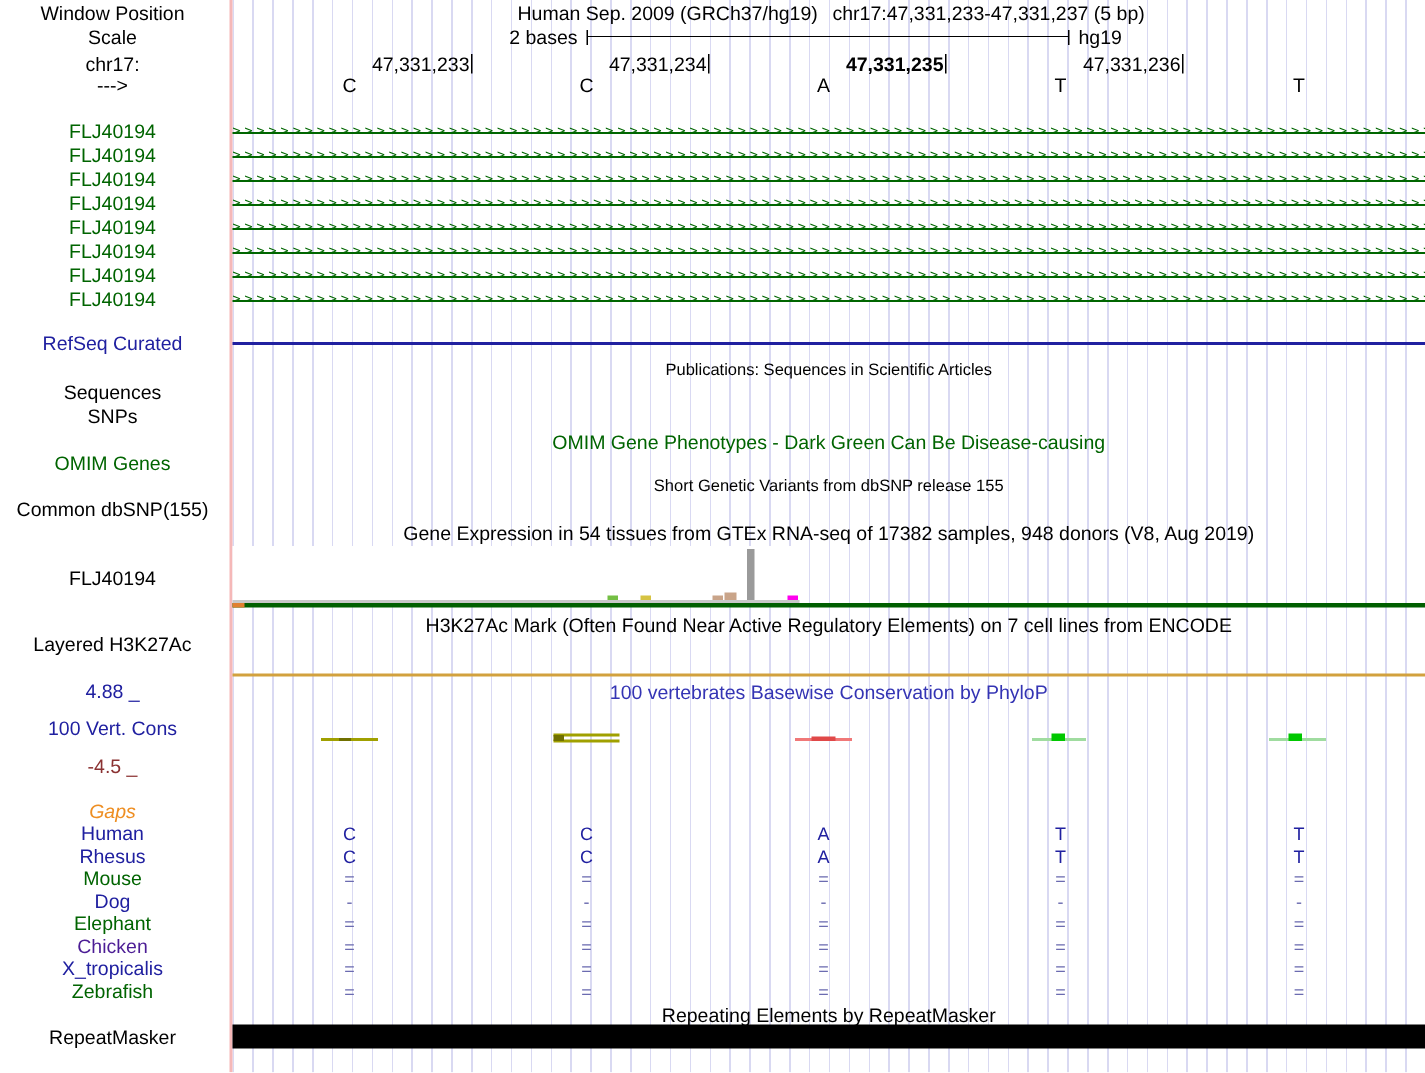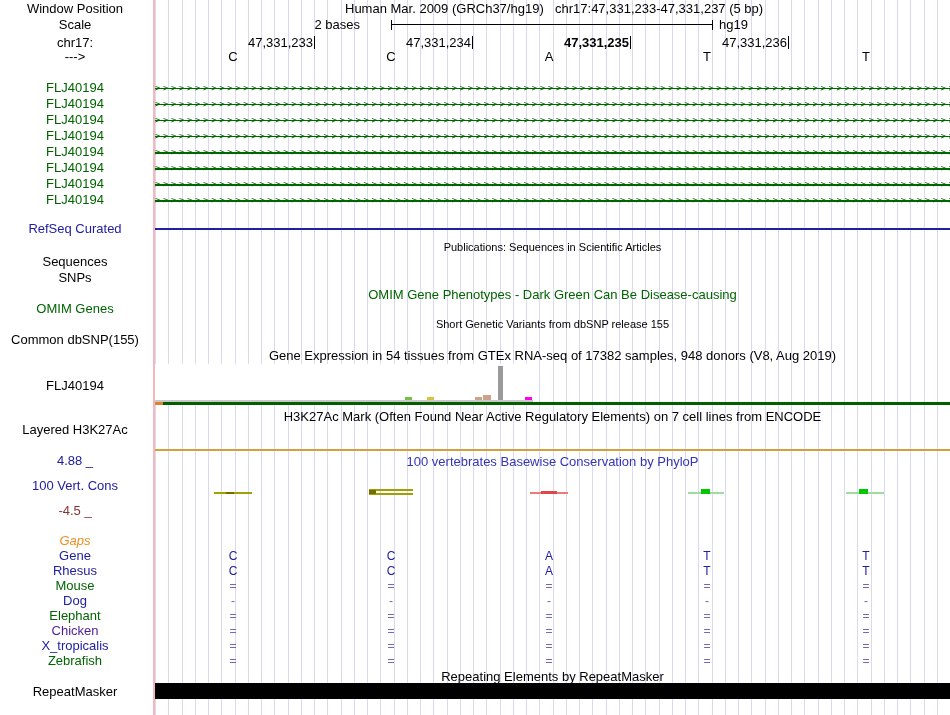--- a/index.html
+++ b/index.html
@@ -33,25 +33,25 @@
   .rm-bar{position:absolute;left:155px;top:683px;width:795px;height:16px;background:#000;}
 </style>
 </head>
 <body>
 
 <div id="browser">
   <div class="grid"></div>
   <div class="edge-line"></div>
 
   <div class="lbl" style="top:2px">Window Position</div>
-  <div class="hdr-txt" style="left:345px;top:2px">Human Mar. 2009 (GRCh37/hg19)</div>
+  <div class="hdr-txt" style="left:345px;top:2px">Human Sep. 2009 (GRCh37/hg19)</div>
   <div class="hdr-txt" style="left:555px;top:2px">chr17:47,331,233-47,331,237 (5 bp)</div>
 
   <div class="lbl" style="top:18px">Scale</div>
-  <div class="hdr-txt" style="right:590px;top:18px">2 bases</div>
+  <div class="hdr-txt" style="right:565px;top:18px">2 bases</div>
   <div class="scalebar"></div>
   <div class="hdr-txt" style="left:719px;top:18px">hg19</div>
 
   <div class="lbl" style="top:36px">chr17:</div>
   <div id="coords">
       <div class="coord" style="right: 635px; top: 36px; width: 90px;">47,331,233</div>
       <div class="coord" style="right: 477px; top: 36px; width: 90px;">47,331,234</div>
       <div class="coord" style="right: 319px; top: 36px; width: 90px; font-weight: bold;">47,331,235</div>
       <div class="coord" style="right: 161px; top: 36px; width: 90px;">47,331,236</div>
     </div>
@@ -129,21 +129,21 @@
       <div class="bar" style="left: 530px; top: 492px; width: 38px; height: 2px; background: rgb(240, 120, 120);"></div>
       <div class="bar" style="left: 541px; top: 491px; width: 16px; height: 3px; background: rgb(224, 72, 72);"></div>
       <div class="bar" style="left: 688px; top: 492px; width: 36px; height: 2px; background: rgb(160, 220, 160);"></div>
       <div class="bar" style="left: 701px; top: 489px; width: 9px; height: 5px; background: rgb(0, 200, 0);"></div>
       <div class="bar" style="left: 846px; top: 492px; width: 38px; height: 2px; background: rgb(160, 220, 160);"></div>
       <div class="bar" style="left: 859px; top: 489px; width: 9px; height: 5px; background: rgb(0, 200, 0);"></div>
     </div>
 
   <div id="multiz-rows">
       <div class="lbl" style="top: 534px; color: rgb(238, 142, 34); font-style: italic;">Gaps</div>
-      <div class="lbl" style="top: 549px; color: rgb(32, 32, 160);">Gene</div>
+      <div class="lbl" style="top: 549px; color: rgb(32, 32, 160);">Human</div>
       <div class="mz-val" style="left: 218px; top: 549px; color: rgb(32, 32, 160);">C</div>
       <div class="mz-val" style="left: 376px; top: 549px; color: rgb(32, 32, 160);">C</div>
       <div class="mz-val" style="left: 534px; top: 549px; color: rgb(32, 32, 160);">A</div>
       <div class="mz-val" style="left: 692px; top: 549px; color: rgb(32, 32, 160);">T</div>
       <div class="mz-val" style="left: 851px; top: 549px; color: rgb(32, 32, 160);">T</div>
       <div class="lbl" style="top: 564px; color: rgb(32, 32, 160);">Rhesus</div>
       <div class="mz-val" style="left: 218px; top: 564px; color: rgb(32, 32, 160);">C</div>
       <div class="mz-val" style="left: 376px; top: 564px; color: rgb(32, 32, 160);">C</div>
       <div class="mz-val" style="left: 534px; top: 564px; color: rgb(32, 32, 160);">A</div>
       <div class="mz-val" style="left: 692px; top: 564px; color: rgb(32, 32, 160);">T</div>

